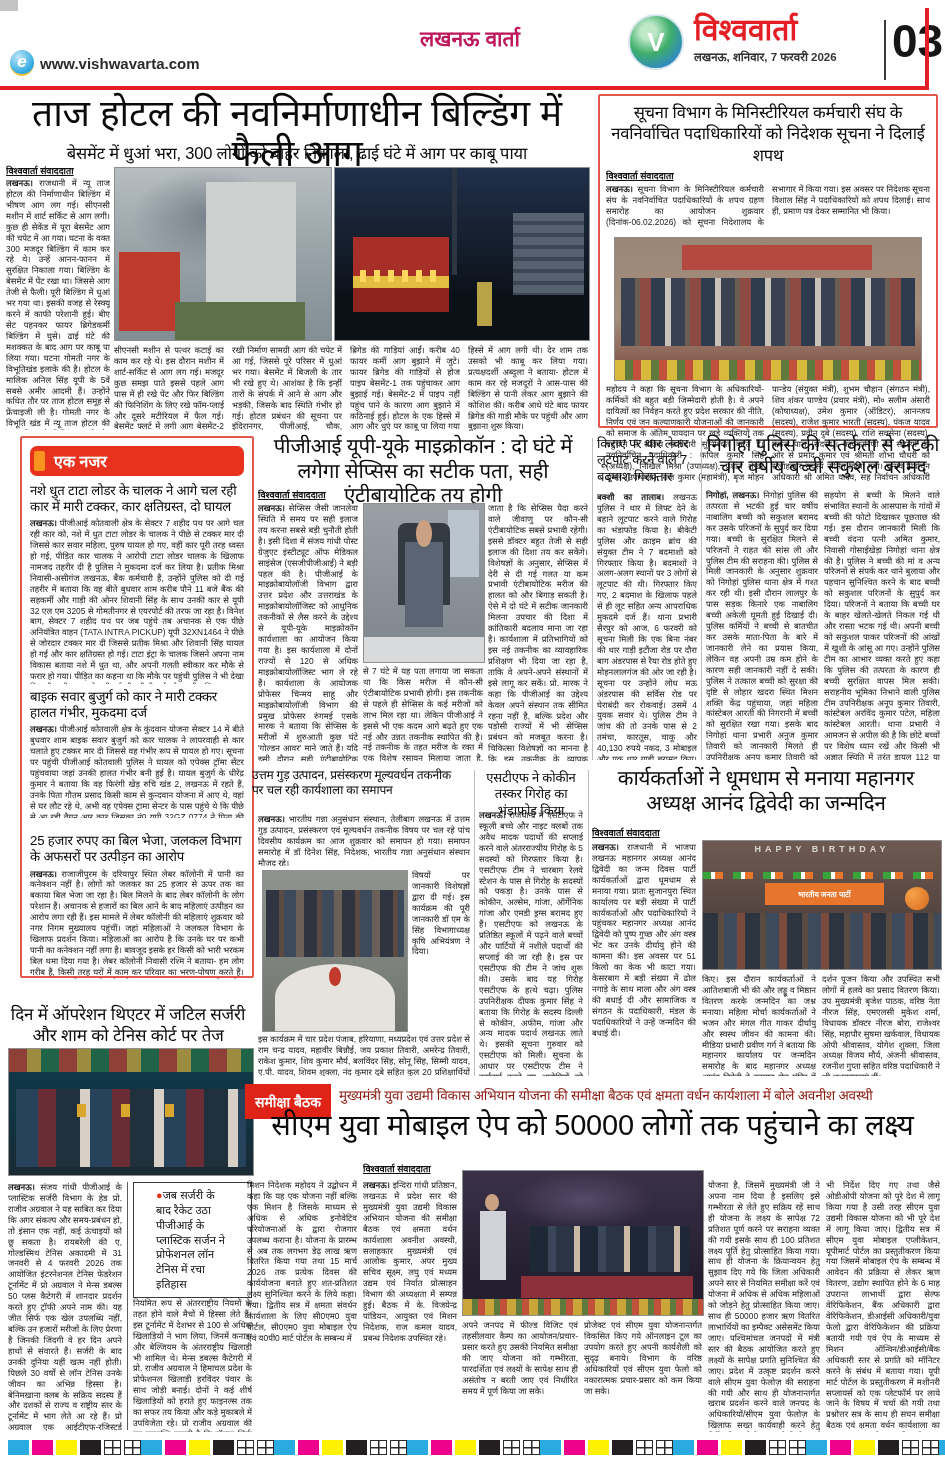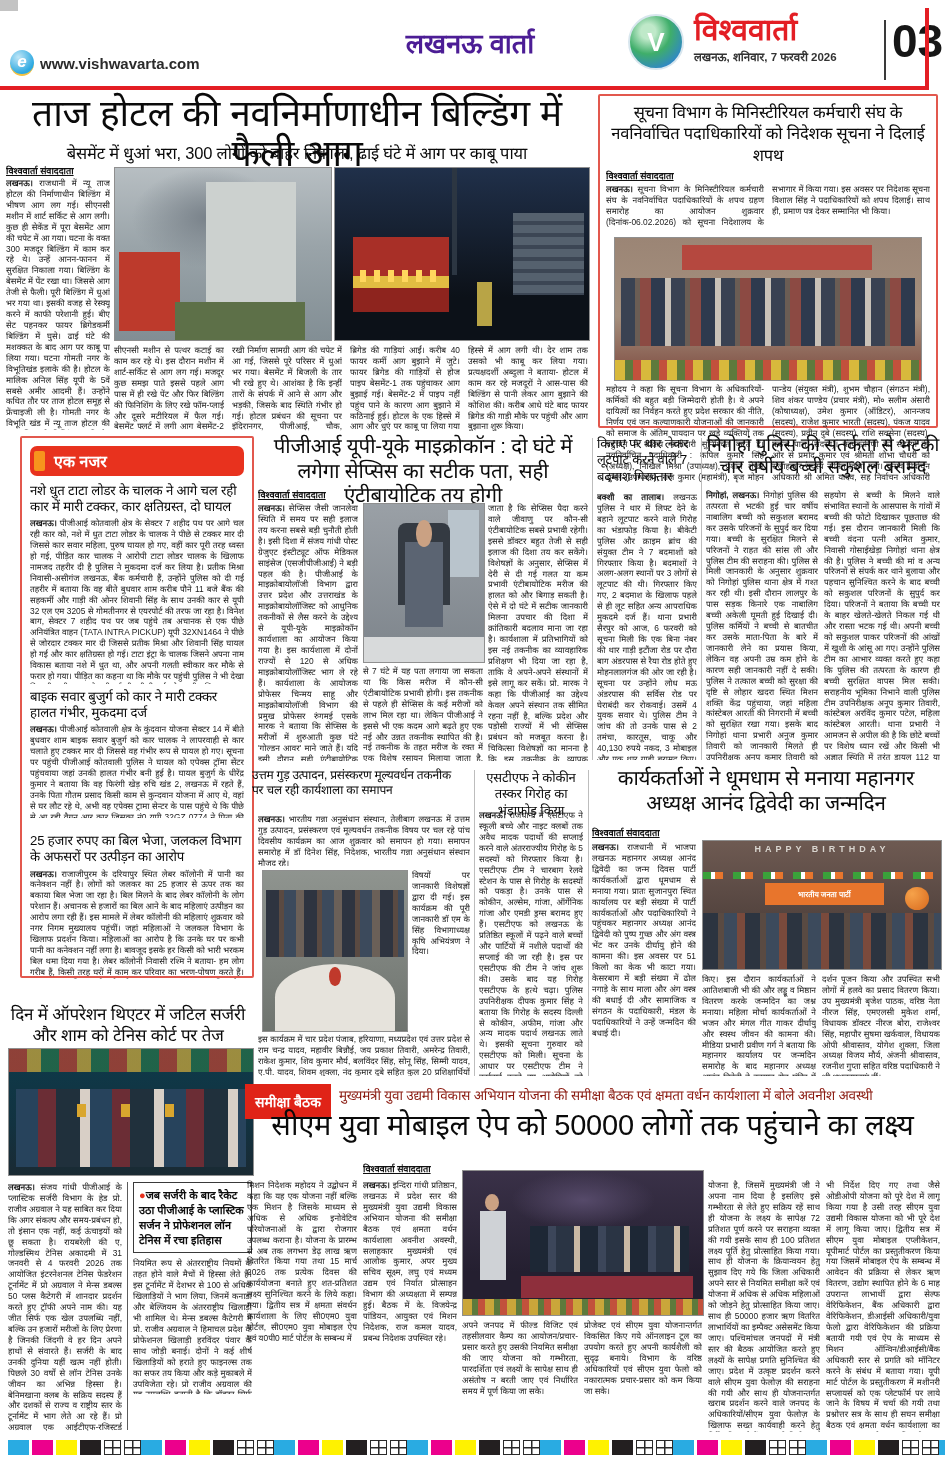--- a/index.html
+++ b/index.html
@@ -12,36 +12,36 @@
   .ctr{text-align:center}
   .byline{font-size:9.2px;font-weight:700;text-decoration:underline;color:#101010;white-space:nowrap;overflow:hidden}
   .ph{position:absolute;overflow:hidden;border:1px solid #8f8f8f}
   .ph span{position:absolute;display:block}
   .vr{position:absolute;width:1px;background:#bdbdbd}
   .redbox{border:2px solid #e2584e;border-radius:2px}
   .pill{position:relative;background:#e8321e;border-radius:7px;height:30px;display:flex;align-items:center;padding-left:24px}
   .pill .tab{position:absolute;left:4px;top:5px;width:11px;height:20px;background:#f7941d;border-radius:2px}
   .pill .t{color:#fff;font-weight:700;font-size:16px}
   .kickerlabel{background:#e02317;color:#fff;font-weight:700;font-size:14px;padding:8px 10px;display:inline-block}
-  .pull{border:1.5px solid #3a3a3a;padding:5px 5px;font-weight:700;font-size:11px;line-height:1.35;color:#0d0d0d;margin-bottom:5px}
+  .pull{border:1.5px solid #3a3a3a;padding:5px 22px;font-weight:400;font-size:11px;line-height:1.35;color:#0d0d0d;}
   .pull .dot{color:#e8321e}
   .cb{display:flex;gap:3px;align-items:center}
   .cb i{display:block;width:21px;height:15px}
   .cb .reg{width:15px;height:13px;border:1.5px solid #2a2a2a;background:
       linear-gradient(#2a2a2a,#2a2a2a) center/100% 1.5px no-repeat,
       linear-gradient(90deg,#2a2a2a,#2a2a2a) center/1.5px 100% no-repeat,#fff}
   .bars{position:absolute;left:8px;right:8px;top:1440px;display:flex;justify-content:space-between;align-items:center}
 </style>
 </head>
 <body>
 
 <div class="page">
 
   <div class="abs" style="left:0;top:0;width:18px;height:11px;background:#c3c3c3"></div>
-  <div class="abs ctr" style="left:300px;top:24px;width:340px;font-size:27px;font-weight:700;color:#4c1d95">लखनऊ वार्ता</div>
+  <div class="abs ctr" style="left:300px;top:24px;width:340px;font-size:21px;font-weight:700;color:#be185d">लखनऊ वार्ता</div>
 
   <div class="abs" style="left:10px;top:50px;display:flex;align-items:center;gap:6px">
     <span style="width:24px;height:24px;border-radius:50%;background:radial-gradient(circle at 35% 30%,#bfe6f7,#2da9e1 70%);color:#fff;font-weight:700;font-style:italic;font-size:17px;display:flex;align-items:center;justify-content:center;border-bottom:2px solid #f4c242">e</span>
     <span style="font-size:15px;font-weight:700;color:#2b2b2b">www.vishwavarta.com</span>
   </div>
 
   <div class="abs" style="left:628px;top:14px;display:flex;gap:10px">
     <span style="width:52px;height:52px;border-radius:50%;background:radial-gradient(circle at 35% 30%,#bfe9c9 15%,#3fae6a 45%,#2f86c9 80%);display:flex;align-items:center;justify-content:center;color:#fff;font-weight:700;font-size:26px;border:2px solid #d8e6ee">V</span>
     <span>
       <span style="display:block;font-size:30px;font-weight:700;color:#e31e24;line-height:1.05">विश्ववार्ता</span>

